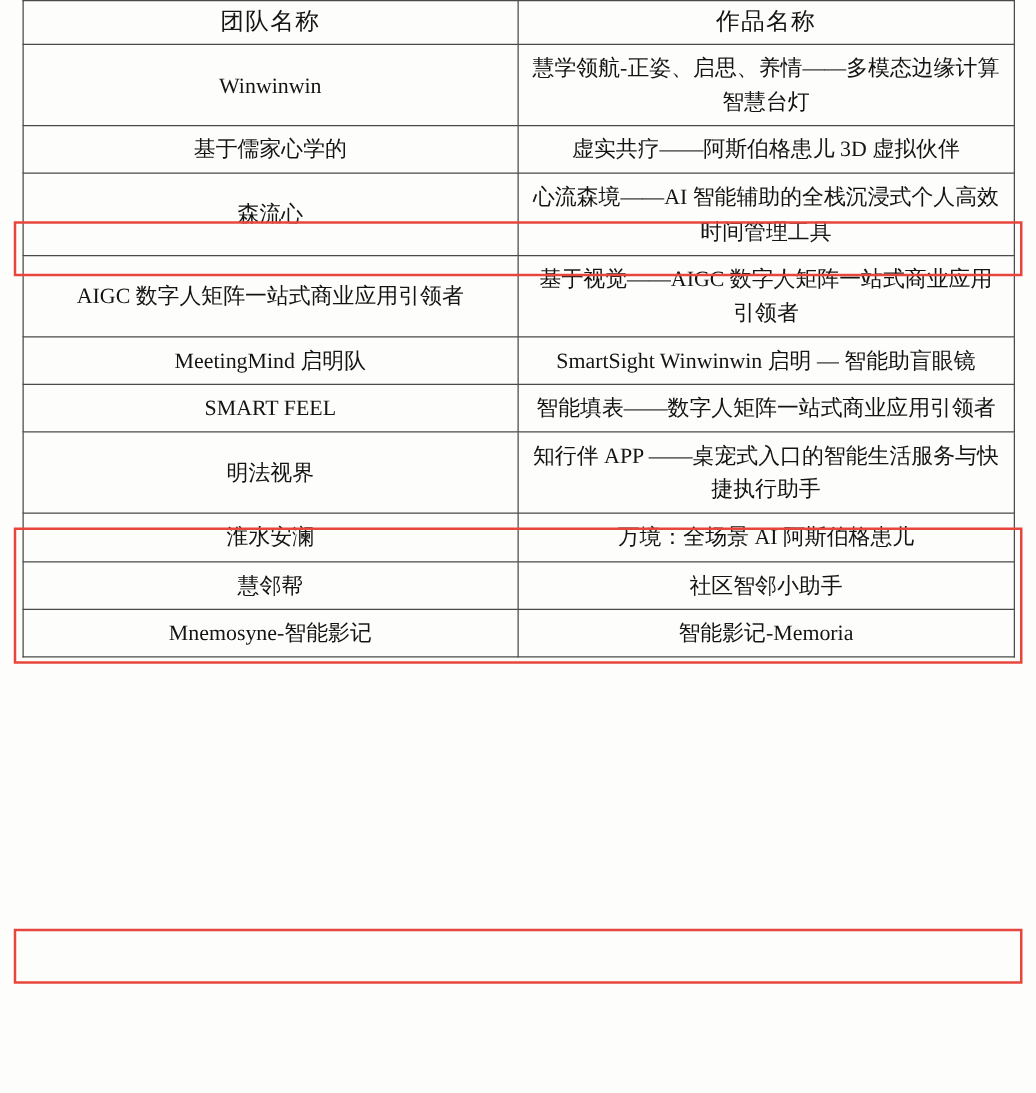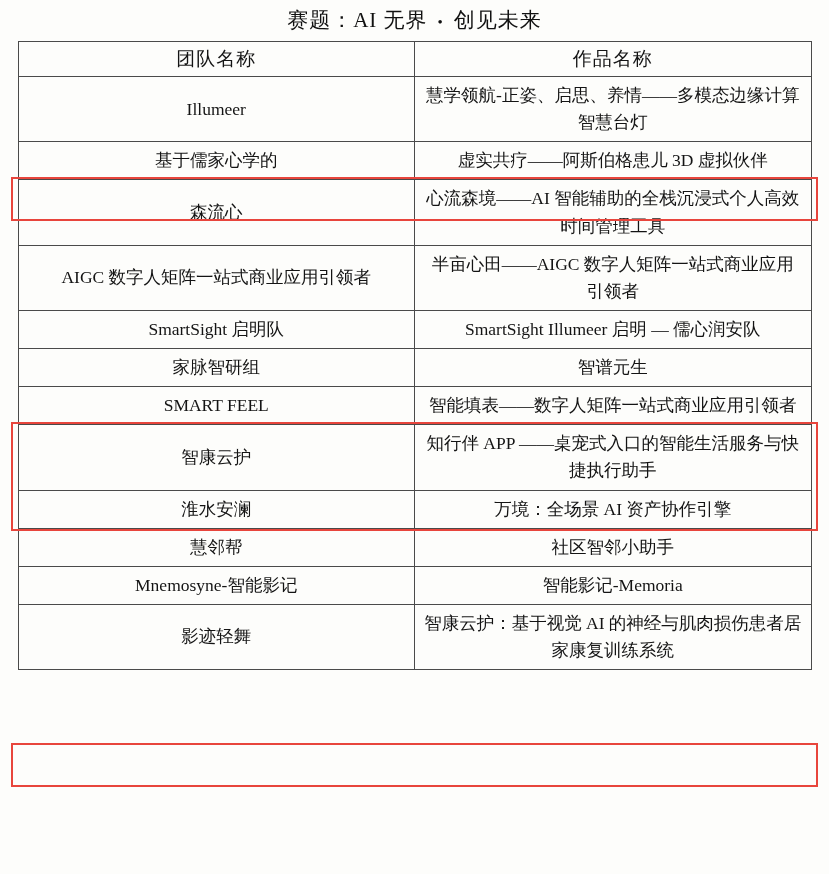--- a/index.html
+++ b/index.html
@@ -72,35 +72,32 @@
     border: 2.5px solid #e8453c;
     box-sizing: border-box;
     pointer-events: none;
   }
 </style>
 </head>
 <body>
 
 <div id="page">
 
-  <div class="doc-title">
-    <span>赛题：AI 无界</span><span class="sep">•</span><span>创见未来</span>
-  </div>
 
   <table class="main">
     <thead>
       <tr>
         <th class="c1">团队名称</th>
         <th class="c2">作品名称</th>
       </tr>
     </thead>
     <tbody>
         <tr>
           <td class="c1">
-            <span class="cell-inner">Illumeer</span>
+            <span class="cell-inner">Winwinwin</span>
           </td>
           <td class="c2">
             <span class="cell-inner">慧学领航-正姿、启思、养情——多模态边缘计算智慧台灯</span>
           </td>
         </tr>
         <tr class="hl-row">
           <td class="c1">
             <span class="cell-inner">基于儒家心学的</span>
           </td>
           <td class="c2">
@@ -113,87 +110,71 @@
           </td>
           <td class="c2">
             <span class="cell-inner">心流森境——AI 智能辅助的全栈沉浸式个人高效时间管理工具</span>
           </td>
         </tr>
         <tr>
           <td class="c1">
             <span class="cell-inner">AIGC 数字人矩阵一站式商业应用引领者</span>
           </td>
           <td class="c2">
-            <span class="cell-inner">半亩心田——AIGC 数字人矩阵一站式商业应用引领者</span>
+            <span class="cell-inner">基于视觉——AIGC 数字人矩阵一站式商业应用引领者</span>
           </td>
         </tr>
         <tr>
           <td class="c1">
-            <span class="cell-inner">SmartSight 启明队</span>
+            <span class="cell-inner">MeetingMind 启明队</span>
           </td>
           <td class="c2">
-            <span class="cell-inner">SmartSight Illumeer 启明 — 儒心润安队</span>
-          </td>
-        </tr>
-        <tr>
-          <td class="c1">
-            <span class="cell-inner">家脉智研组</span>
-          </td>
-          <td class="c2">
-            <span class="cell-inner">智谱元生</span>
+            <span class="cell-inner">SmartSight Winwinwin 启明 — 智能助盲眼镜</span>
           </td>
         </tr>
         <tr>
           <td class="c1">
             <span class="cell-inner">SMART FEEL</span>
           </td>
           <td class="c2">
             <span class="cell-inner">智能填表——数字人矩阵一站式商业应用引领者</span>
           </td>
         </tr>
         <tr>
           <td class="c1">
-            <span class="cell-inner">智康云护</span>
+            <span class="cell-inner">明法视界</span>
           </td>
           <td class="c2">
             <span class="cell-inner">知行伴 APP ——桌宠式入口的智能生活服务与快捷执行助手</span>
           </td>
         </tr>
         <tr>
           <td class="c1">
             <span class="cell-inner">淮水安澜</span>
           </td>
           <td class="c2">
-            <span class="cell-inner">万境：全场景 AI 资产协作引擎</span>
+            <span class="cell-inner">万境：全场景 AI 阿斯伯格患儿</span>
           </td>
         </tr>
         <tr>
           <td class="c1">
             <span class="cell-inner">慧邻帮</span>
           </td>
           <td class="c2">
             <span class="cell-inner">社区智邻小助手</span>
           </td>
         </tr>
         <tr class="hl-row">
           <td class="c1">
             <span class="cell-inner">Mnemosyne-智能影记</span>
           </td>
           <td class="c2">
             <span class="cell-inner">智能影记-Memoria</span>
           </td>
         </tr>
-        <tr>
-          <td class="c1">
-            <span class="cell-inner">影迹轻舞</span>
-          </td>
-          <td class="c2">
-            <span class="cell-inner">智康云护：基于视觉 AI 的神经与肌肉损伤患者居家康复训练系统</span>
-          </td>
-        </tr>
       </tbody>
   </table>
 
   <div id="overlay">
       <div class="redbox" style="left: 11px; top: 176.875px; width: 807px; height: 44.125px; border-color: rgb(232, 69, 60);"></div>
       <div class="redbox" style="left: 11px; top: 421.75px; width: 807px; height: 109.375px; border-color: rgb(232, 69, 60);"></div>
       <div class="redbox" style="left: 11px; top: 742.875px; width: 807px; height: 44.125px; border-color: rgb(232, 69, 60);"></div>
     </div>
 </div>
 

